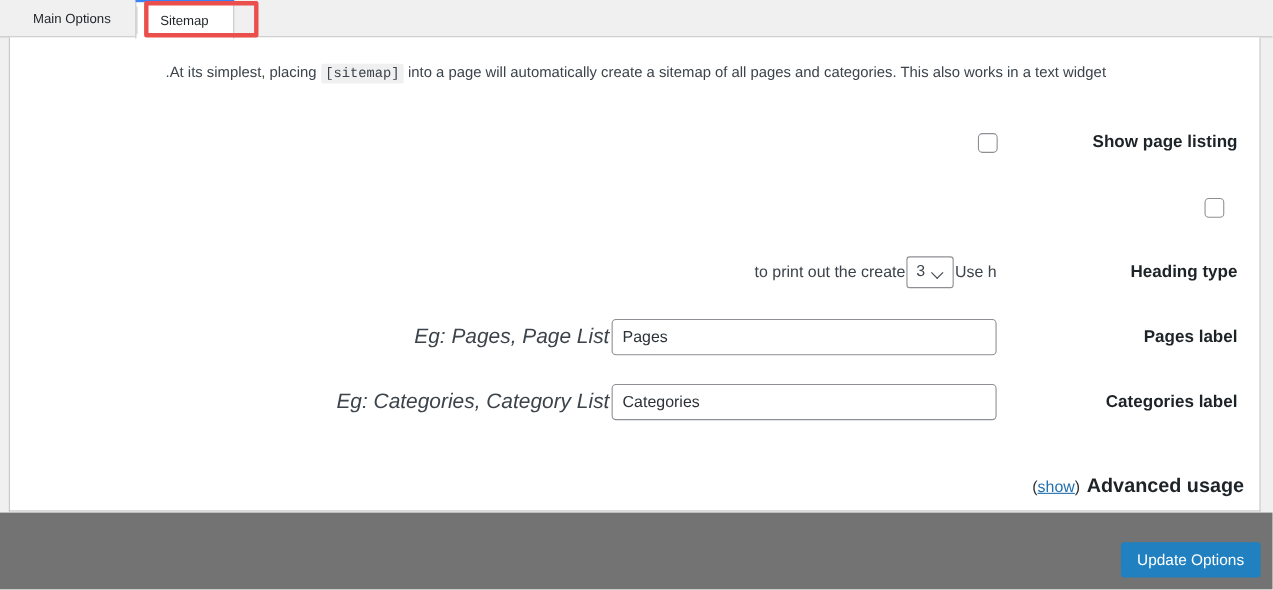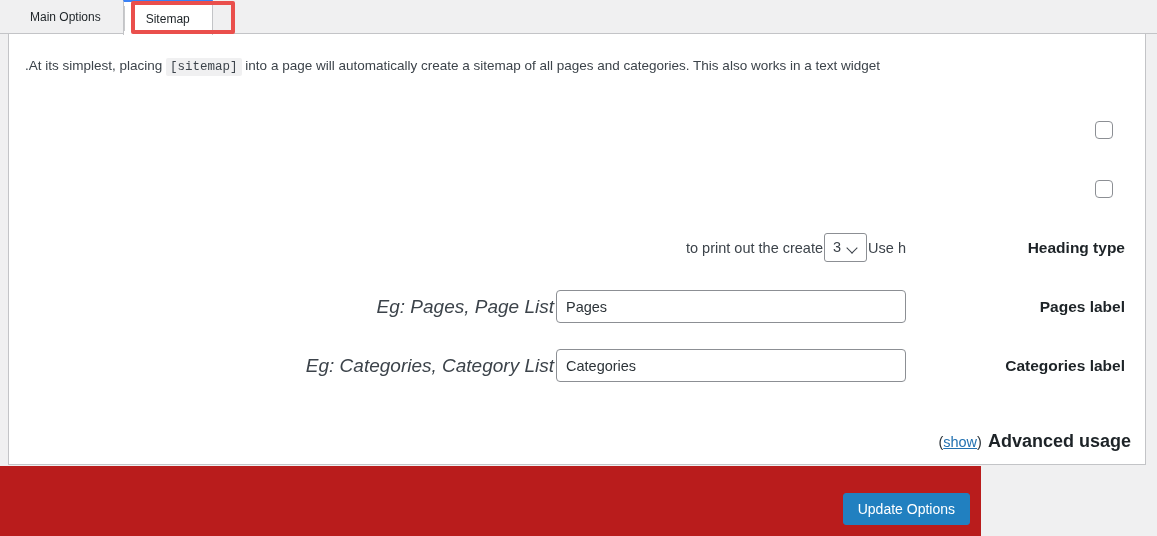--- a/index.html
+++ b/index.html
@@ -95,21 +95,21 @@
     border: 1px solid #c3c4c7;
     border-top: none;
     z-index: 1;
   }
 
   .intro {
     position: absolute;
     left: 0;
     right: 14px;
     top: 22px;
-    text-align: left;
+    text-align: center;
     font-size: 13.5px;
     color: #3c434a;
     line-height: 1.5;
     white-space: nowrap;
     padding-left: 16px;
   }
   .intro code {
     font-family: "Liberation Mono", "DejaVu Sans Mono", monospace;
     background: #f0f0f1;
     color: #3c434a;
@@ -257,23 +257,23 @@
   .adv-show a {
     color: #2271b1;
     text-decoration: underline;
   }
 
   
   .footer {
     position: absolute;
     left: 0;
     top: 466px;
-    width: 981px;
+    width: 1157px;
     height: 70px;
-    background: #b91c1c;
+    background: #737373;
   }
   .btn-update {
     position: absolute;
     right: 11px;
     top: 27px;
     height: 32px;
     padding: 0 14px;
     background: #2180c0;
     color: #ffffff;
     border: 1px solid #2180c0;
@@ -307,20 +307,21 @@
 
     <div class="intro">
       <span>.At its simplest, placing</span>
       <code>[sitemap]</code>
       <span>into a page will automatically create a sitemap of all pages and categories. This also works in a text widget</span>
     </div>
 
     <div class="form">
 
       <div class="row">
+        <div class="row-label">Show page listing</div>
         <div class="row-field">
           <span class="cb"></span>
         </div>
       </div>
 
       <div class="row">
         <div class="row-field">
           <span class="cb"></span>
         </div>
       </div>

